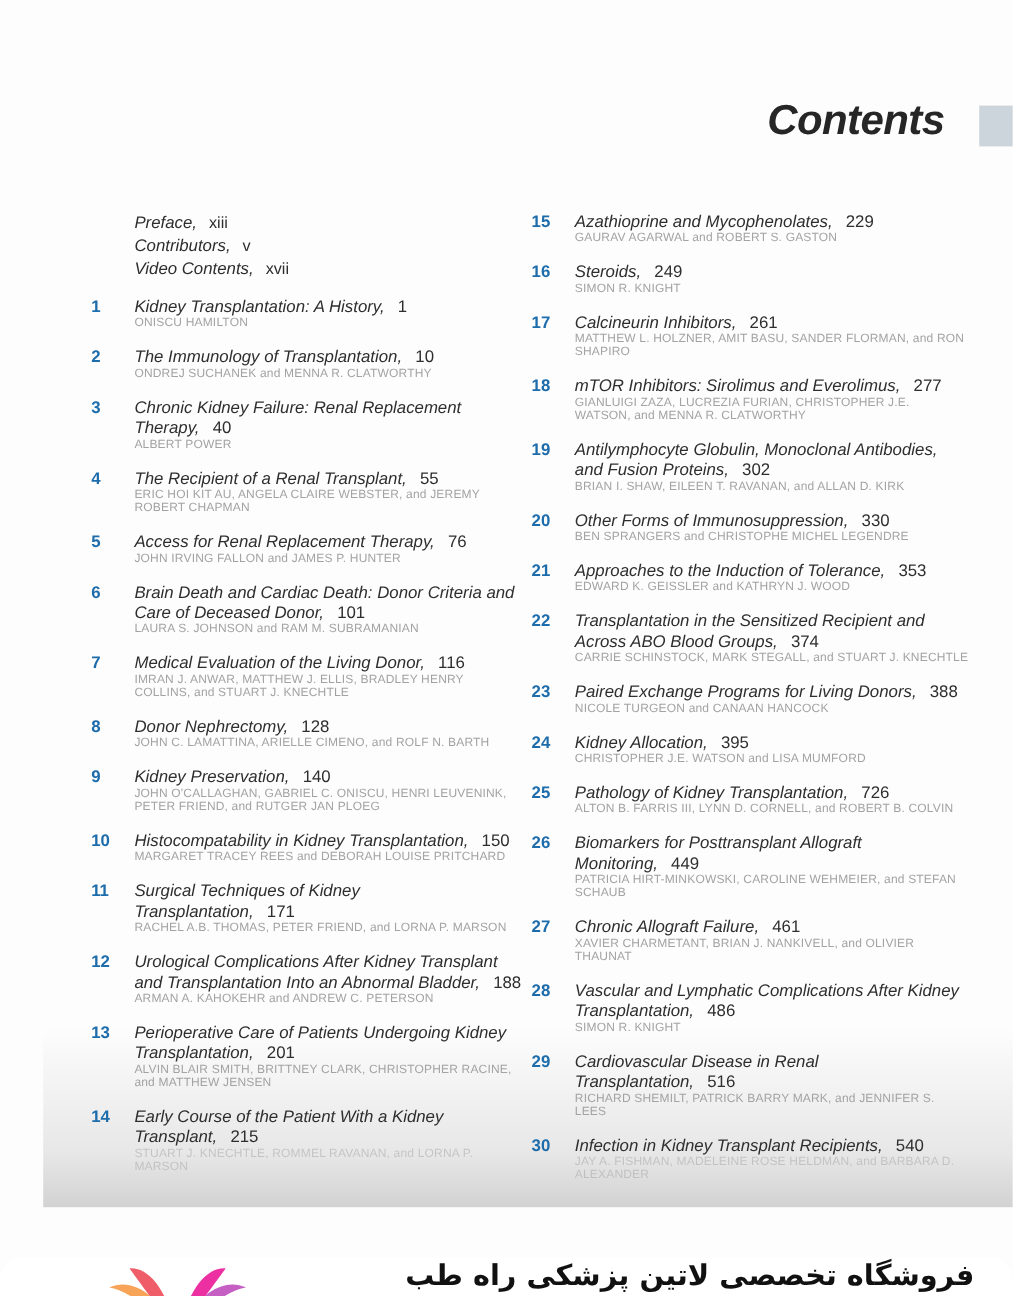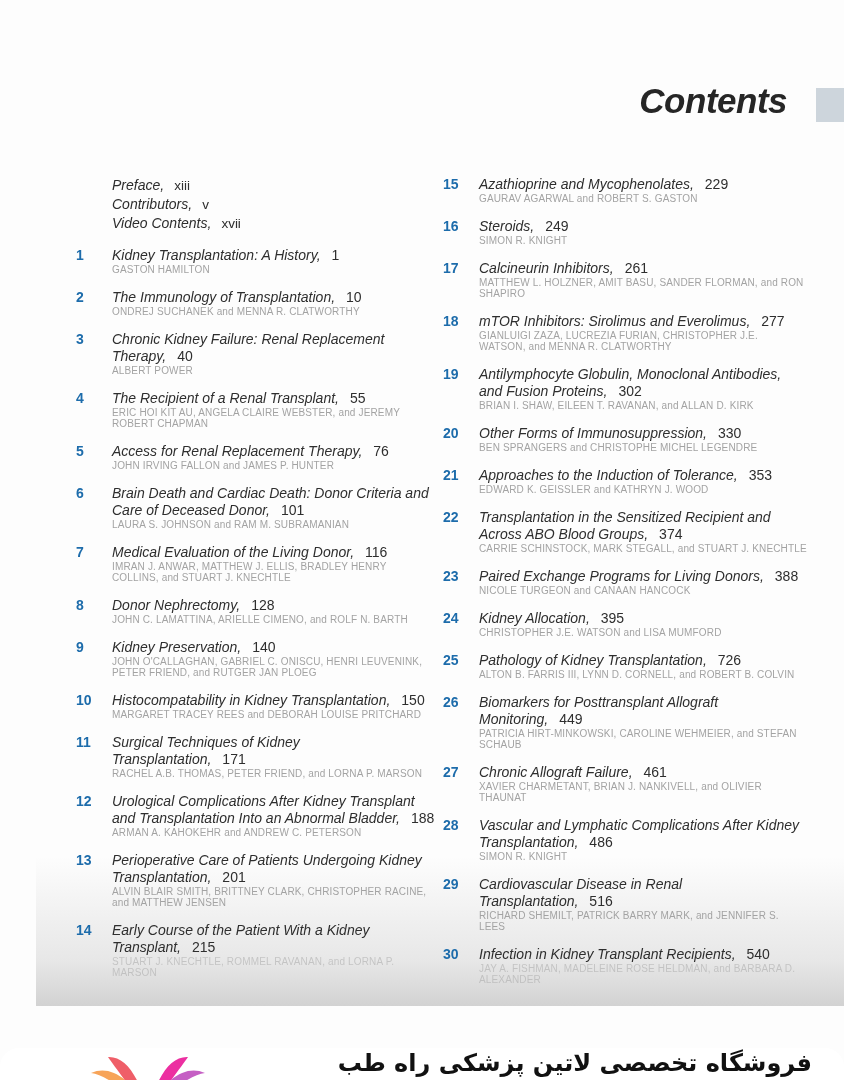--- a/index.html
+++ b/index.html
@@ -79,21 +79,21 @@
         <div class="fm-line"><span class="fm-title">Preface,</span><span class="fm-page">xiii</span></div>
         <div class="fm-line"><span class="fm-title">Contributors,</span><span class="fm-page">v</span></div>
         <div class="fm-line"><span class="fm-title">Video Contents,</span><span class="fm-page">xvii</span></div>
       </div>
     <div id="chapters-left">
         <div class="chapter">
           <div class="chead">
             <span class="cnum">1</span>
             <div class="ctext"><span class="ctitle">Kidney Transplantation: A History,</span><span class="cpage">1</span></div>
           </div>
-          <div class="cauthors">GASTON HAMILTON</div>
+          <div class="cauthors">ONISCU HAMILTON</div>
         </div>
         <div class="chapter">
           <div class="chead">
             <span class="cnum">2</span>
             <div class="ctext"><span class="ctitle">The Immunology of Transplantation,</span><span class="cpage">10</span></div>
           </div>
           <div class="cauthors">ONDREJ SUCHANEK and MENNA R. CLATWORTHY</div>
         </div>
         <div class="chapter">
           <div class="chead">

